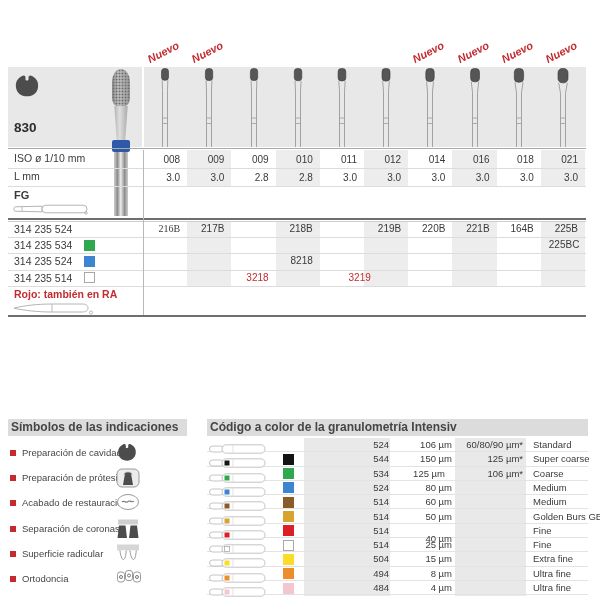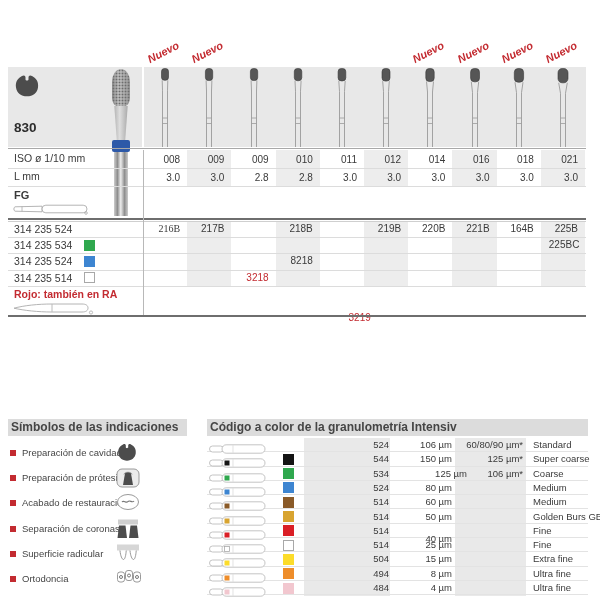--- a/index.html
+++ b/index.html
@@ -175,21 +175,21 @@
         <div class="cell" style="left:540.8px;top:221.0px;width:44.2px;height:16.2px;line-height:16.2px;">225B</div>
         <div class="rowlabel" style="top:237.2px;height:16.2px;line-height:16.2px;">314 235 534</div>
         <div class="swatch" style="left:84px;top:239.8px;background:#2fa84e;"></div>
         <div class="cell" style="left:540.8px;top:237.2px;width:44.2px;height:16.2px;line-height:16.2px;padding-left:8px;">225BC</div>
         <div class="rowlabel" style="top:253.4px;height:16.2px;line-height:16.2px;">314 235 524</div>
         <div class="swatch" style="left:84px;top:256.0px;background:#3d85d1;"></div>
         <div class="cell" style="left:275.6px;top:253.4px;width:44.2px;height:16.2px;line-height:16.2px;">8218</div>
         <div class="rowlabel" style="top:269.6px;height:16.2px;line-height:16.2px;">314 235 514</div>
         <div class="swatch" style="left:84px;top:272.2px;background:#ffffff;border:1px solid #a8a8a8;"></div>
         <div class="cell red" style="left:231.4px;top:269.6px;width:44.2px;height:16.2px;line-height:16.2px;">3218</div>
-        <div class="cell red" style="left:319.8px;top:269.6px;width:58px;height:16.2px;line-height:16.2px;margin-top:40px;">3219</div>
+        <div class="cell red" style="left:319.8px;top:269.6px;width:58px;height:16.2px;line-height:16.2px;">3219</div>
       </div>
 
     <div class="hline med" style="left:8px;top:148px;width:578px;"></div>
     <div class="hline" style="left:8px;top:168px;width:578px;"></div>
     <div class="hline" style="left:8px;top:186px;width:578px;"></div>
     <div class="hline thick" style="left:8px;top:218px;width:578px;"></div>
     <div class="hline" style="left:8px;top:221px;width:578px;background:#cfcfcf;"></div>
     <div class="hline" style="left:8px;top:237px;width:578px;"></div>
     <div class="hline" style="left:8px;top:253px;width:578px;"></div>
     <div class="hline" style="left:8px;top:270px;width:578px;"></div>
@@ -308,21 +308,21 @@
         </div>
         <div class="grit-row" style="top:466.6px;">
           <span class="abs" style="left:2px;top:2px;"><svg width="57" height="10" viewBox="0 0 57 10">
               <rect x="0.5" y="2" width="14" height="6" rx="3" fill="#fff" stroke="#b5b5b5" stroke-width="0.8"></rect>
               <rect x="13" y="0.8" width="43" height="8.4" rx="4.2" fill="#fff" stroke="#b5b5b5" stroke-width="0.8"></rect>
               <line x1="24" y1="1.2" x2="24" y2="8.8" stroke="#d5d5d5" stroke-width="0.7"></line>
               <rect x="15.5" y="2.5" width="5" height="5" fill="#2fa84e" stroke="none" stroke-width="0.8"></rect>
             </svg></span>
           <span class="swatch" style="left:76px;top:1.5px;background:#2fa84e;"></span>
           <span class="grit-txt" style="left:130px;width:52px;">534</span>
-          <span class="grit-txt" style="left:210px;width:50px;">125 µm</span>
+          <span class="grit-txt" style="left:188px;width:50px;">125 µm</span>
           <span class="grit-txt" style="left:230px;width:86px;">106 µm*</span>
           <span class="grit-grade">Coarse</span>
         </div>
         <div class="grit-row" style="top:480.9px;">
           <span class="abs" style="left:2px;top:2px;"><svg width="57" height="10" viewBox="0 0 57 10">
               <rect x="0.5" y="2" width="14" height="6" rx="3" fill="#fff" stroke="#b5b5b5" stroke-width="0.8"></rect>
               <rect x="13" y="0.8" width="43" height="8.4" rx="4.2" fill="#fff" stroke="#b5b5b5" stroke-width="0.8"></rect>
               <line x1="24" y1="1.2" x2="24" y2="8.8" stroke="#d5d5d5" stroke-width="0.7"></line>
               <rect x="15.5" y="2.5" width="5" height="5" fill="#3d85d1" stroke="none" stroke-width="0.8"></rect>
             </svg></span>

